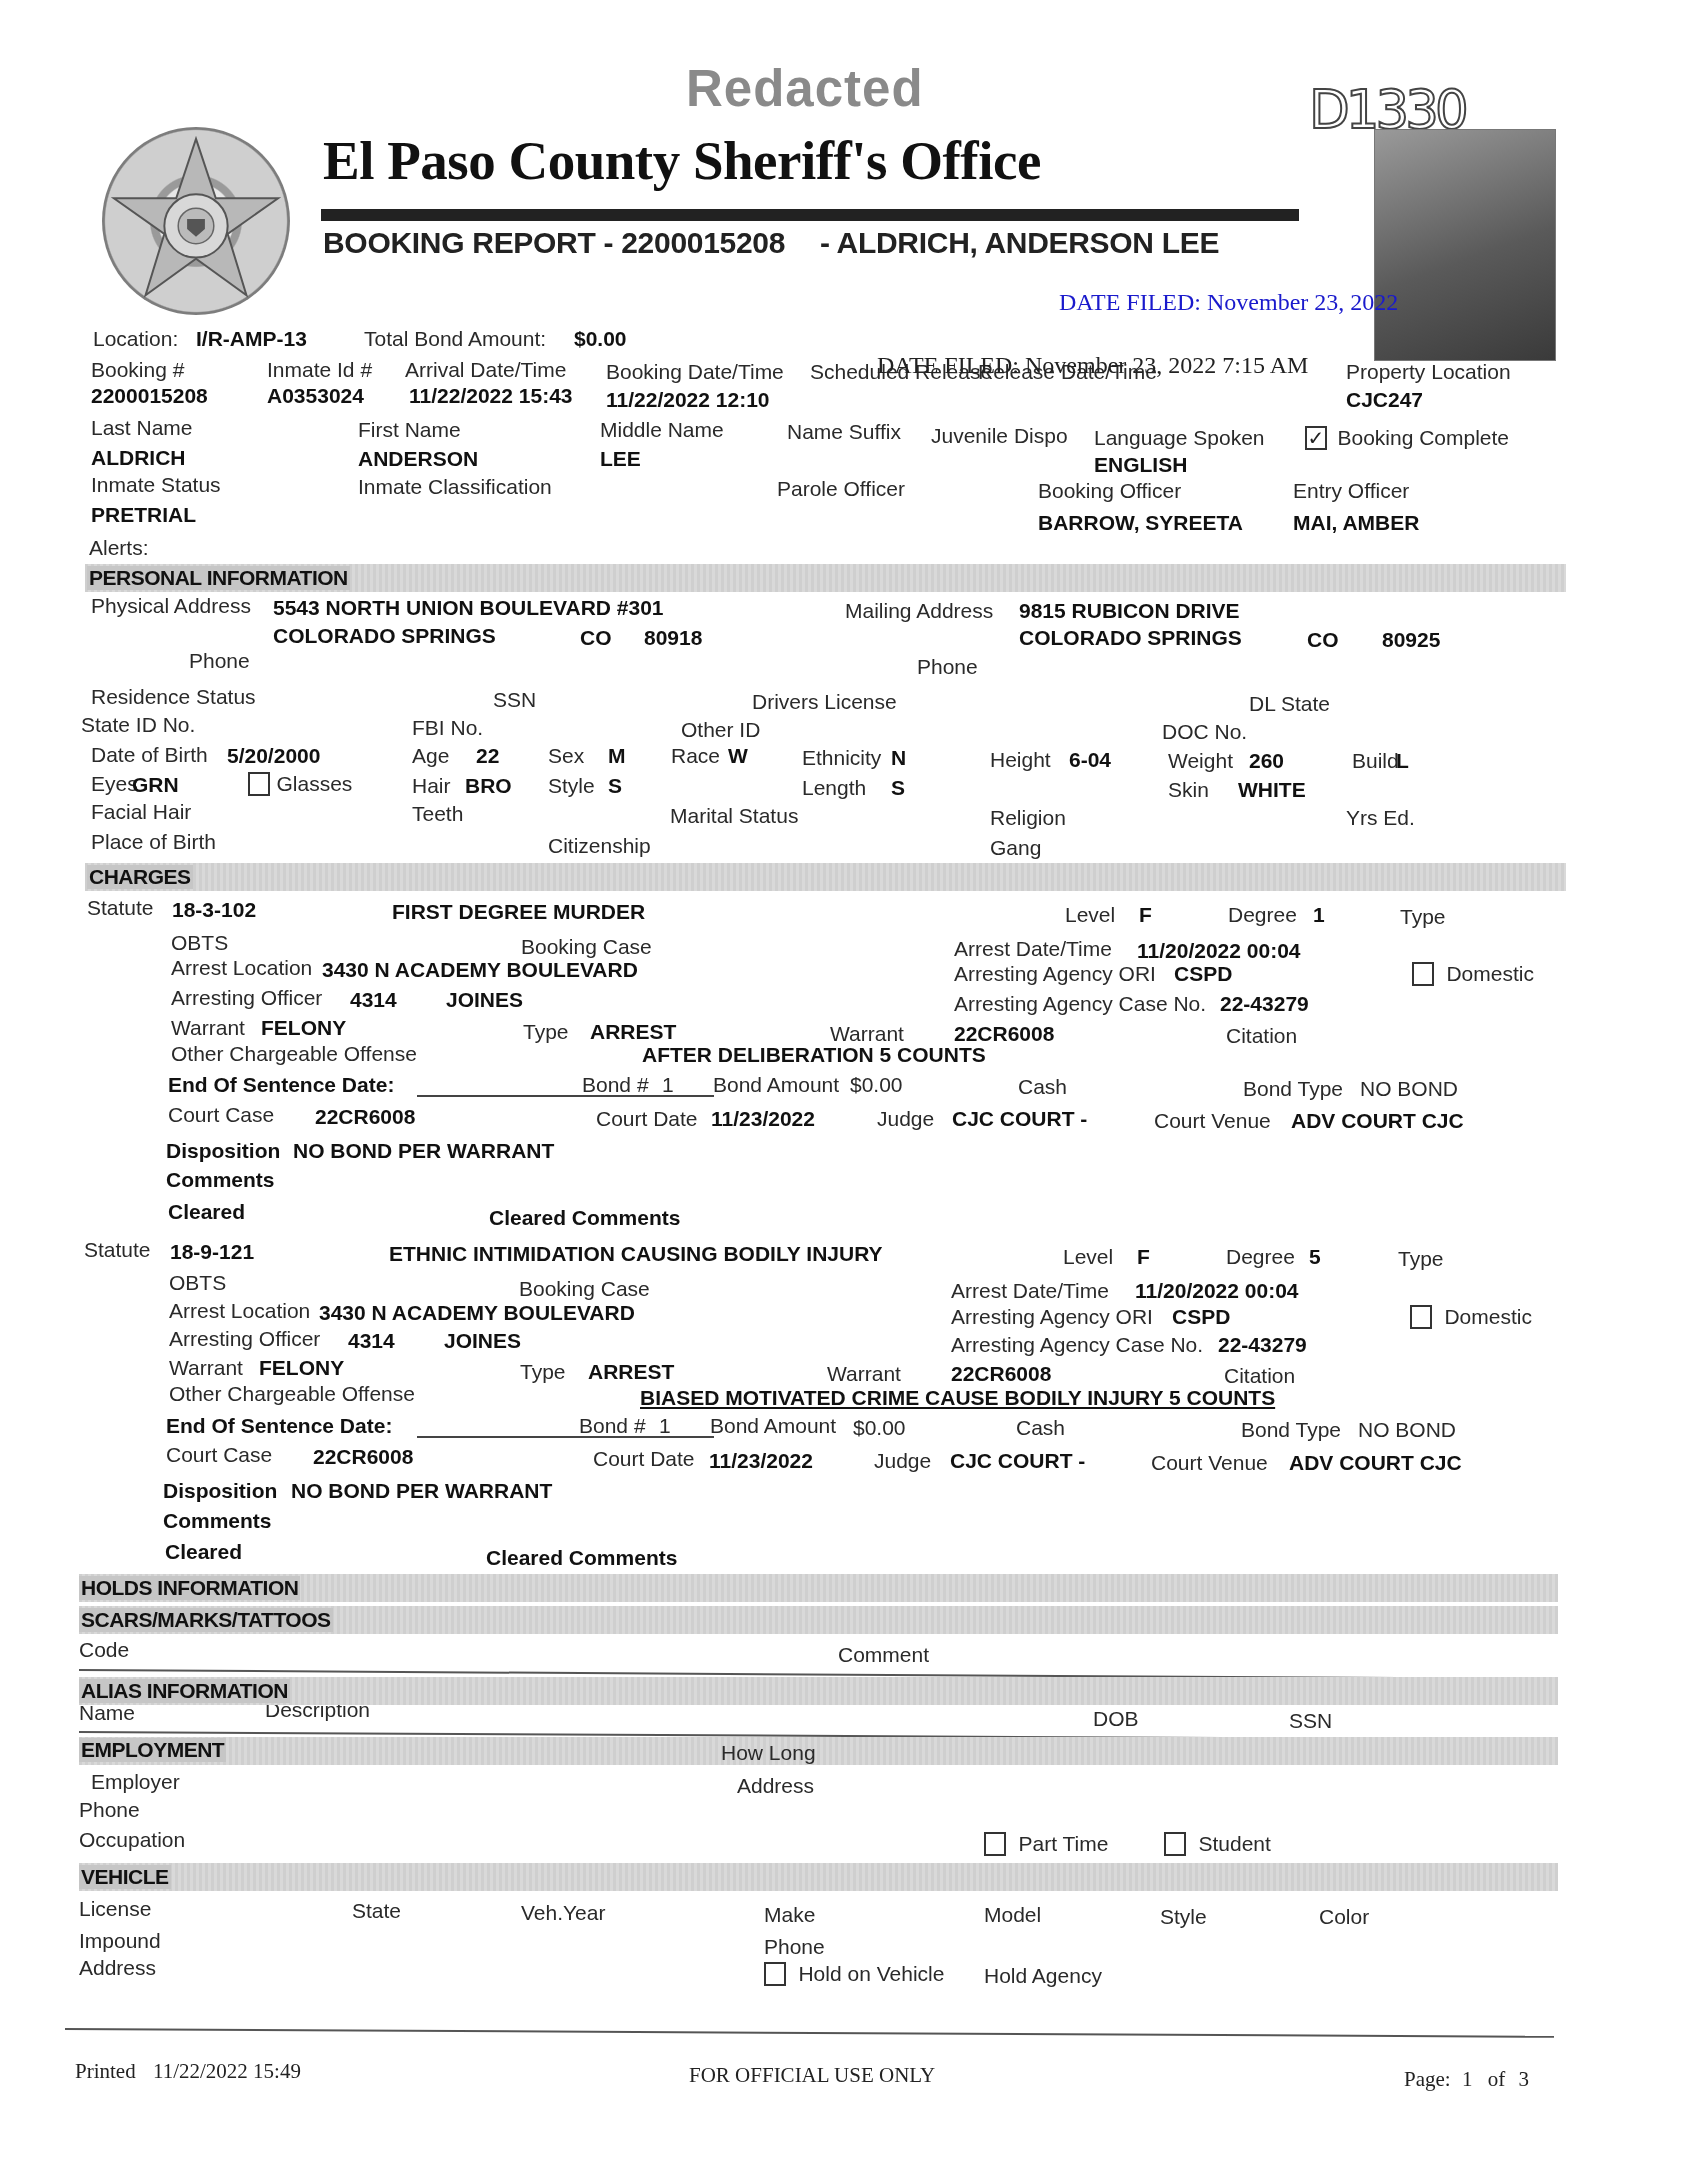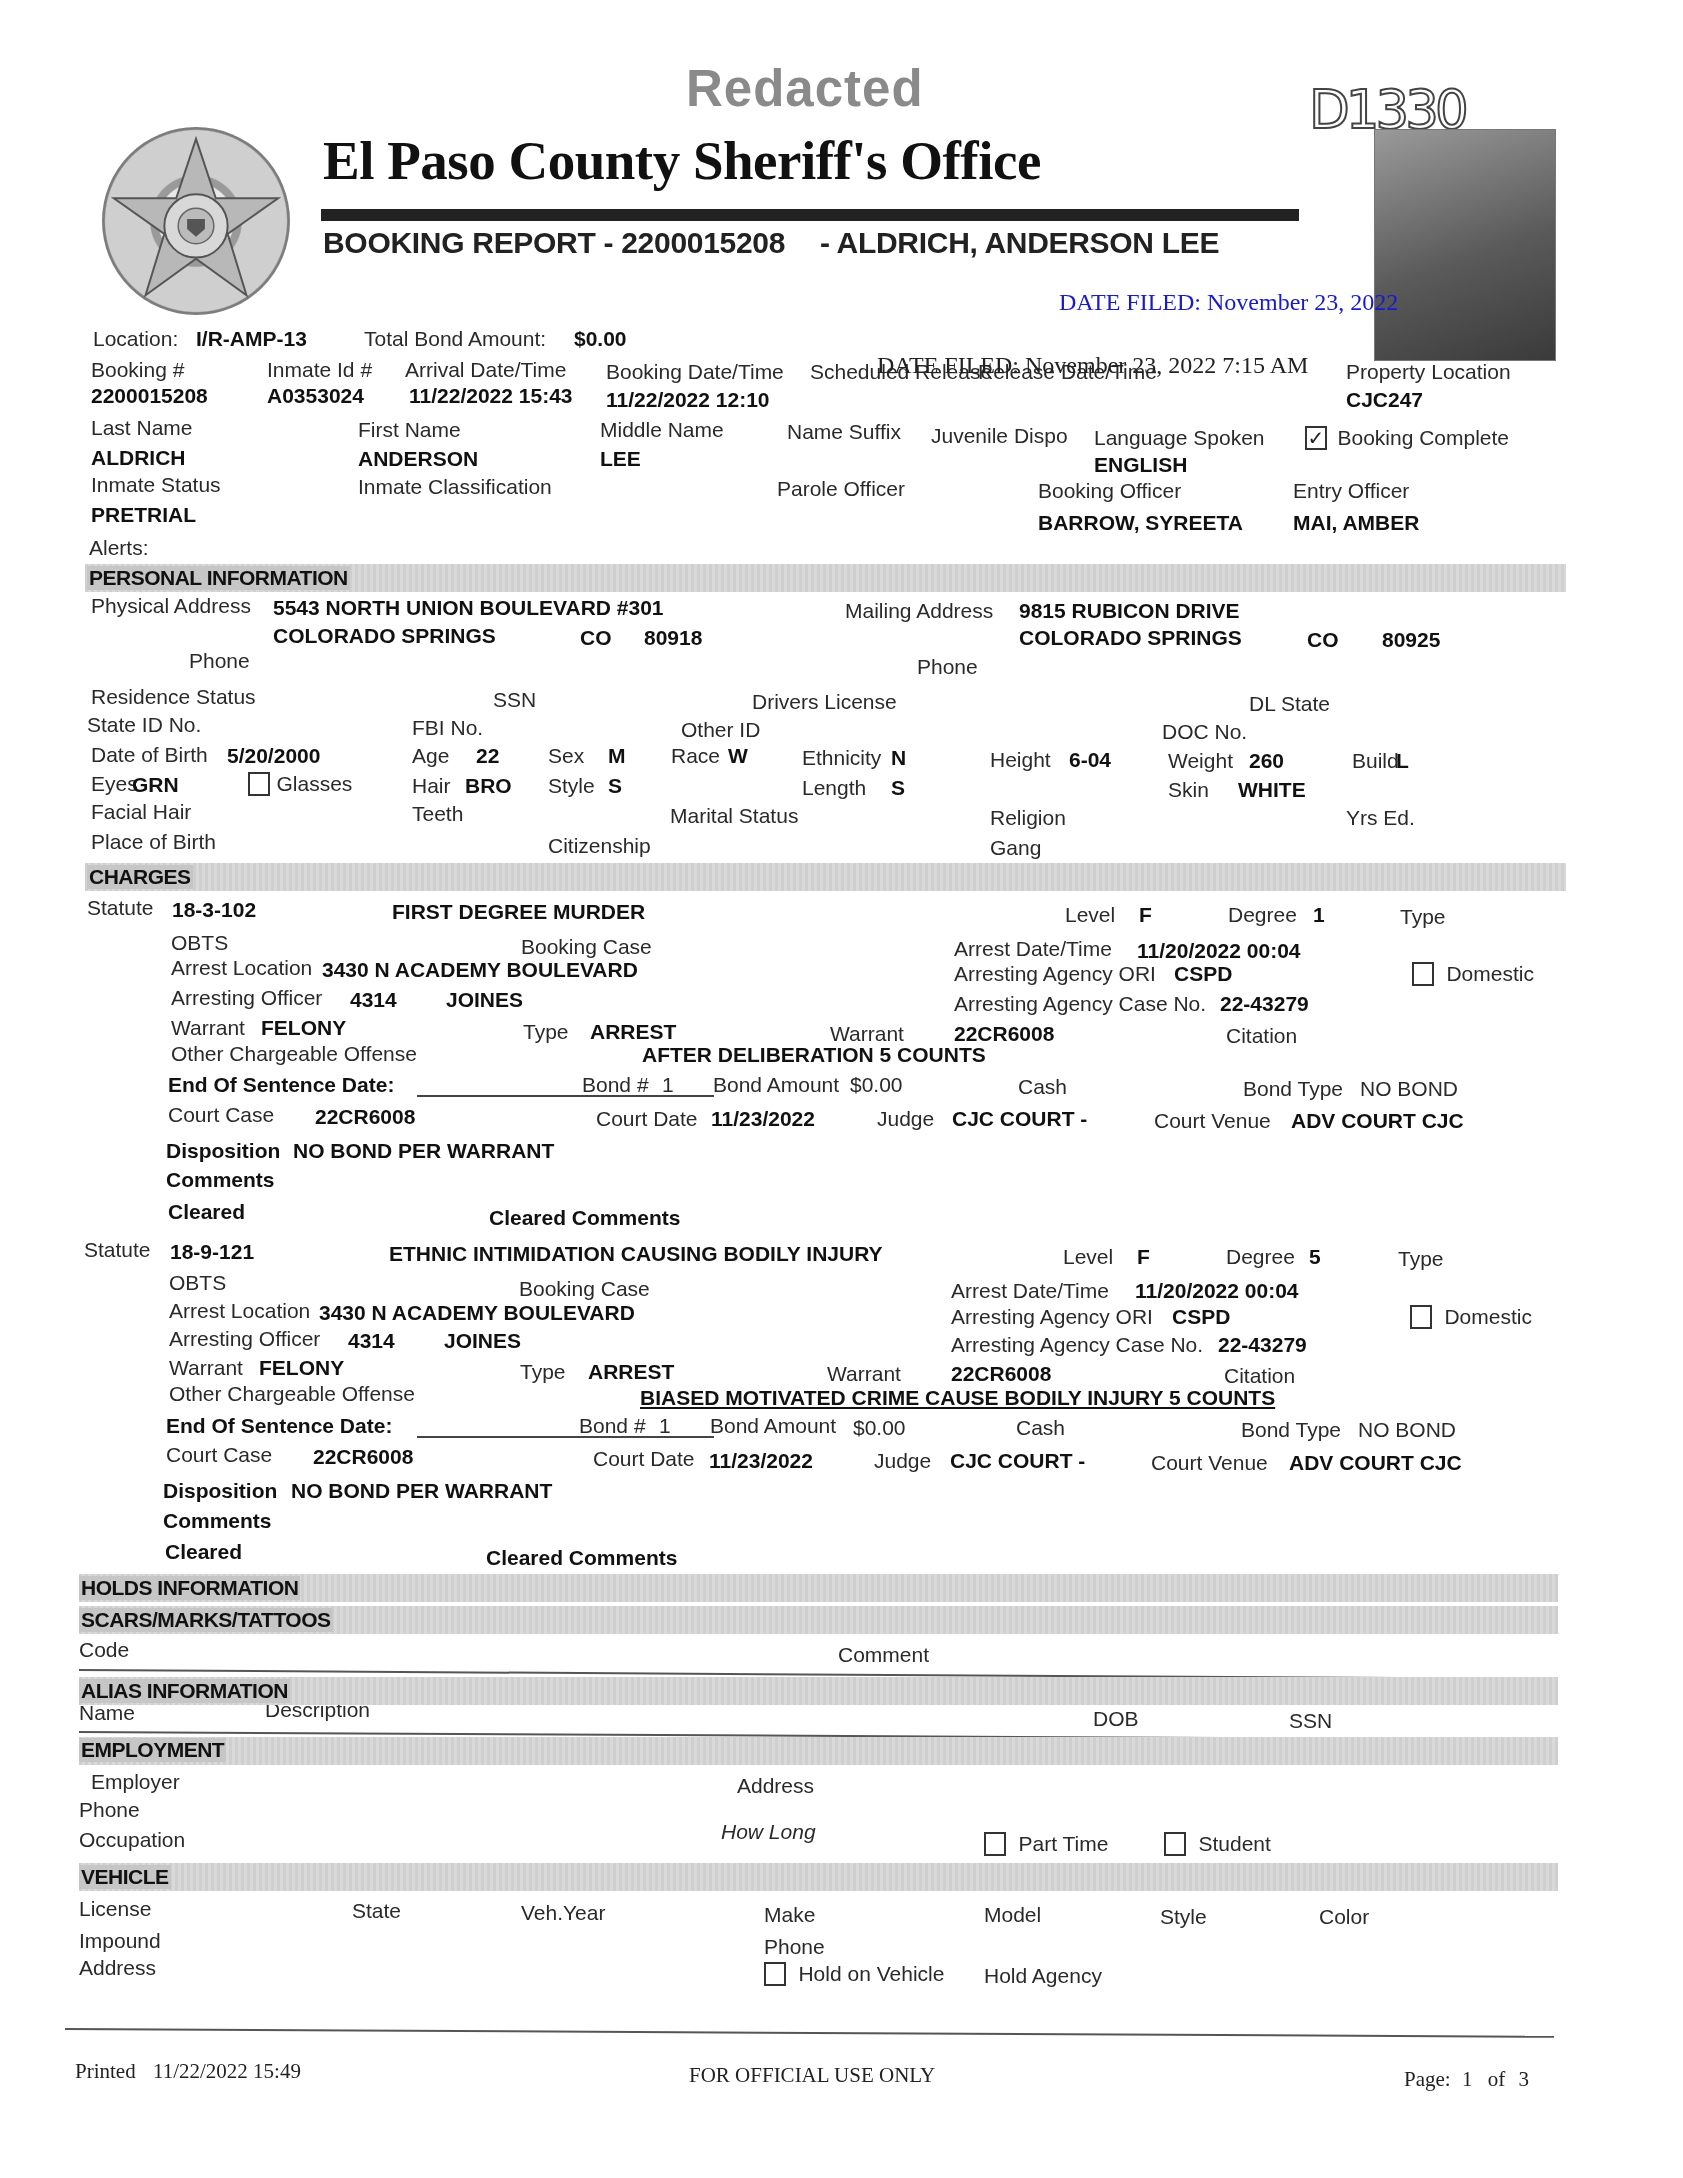--- a/index.html
+++ b/index.html
@@ -113,21 +113,21 @@
 
 <div class="abs val" style="left:1307px;top:628px;">CO</div>
 <div class="abs val" style="left:1382px;top:628px;">80925</div>
 <div class="abs lbl" style="left:917px;top:655px;">Phone</div>
 
 <div class="abs lbl" style="left:91px;top:685px;">Residence Status</div>
 <div class="abs lbl" style="left:493px;top:688px;">SSN</div>
 <div class="abs lbl" style="left:752px;top:690px;">Drivers License</div>
 <div class="abs lbl" style="left:1249px;top:692px;">DL State</div>
 
-<div class="abs lbl" style="left:87px;top:713px;">State ID No.</div>
+<div class="abs lbl" style="left:81px;top:713px;">State ID No.</div>
 <div class="abs lbl" style="left:412px;top:716px;">FBI No.</div>
 <div class="abs lbl" style="left:681px;top:718px;">Other ID</div>
 <div class="abs lbl" style="left:1162px;top:720px;">DOC No.</div>
 
 <div class="abs lbl" style="left:91px;top:743px;">Date of Birth</div>
 <div class="abs val" style="left:227px;top:744px;">5/20/2000</div>
 <div class="abs lbl" style="left:412px;top:744px;">Age</div>
 <div class="abs val" style="left:476px;top:744px;">22</div>
 <div class="abs lbl" style="left:548px;top:744px;">Sex</div>
 <div class="abs val" style="left:608px;top:744px;">M</div>
@@ -320,21 +320,21 @@
 <div class="abs lbl" style="left:1093px;top:1707px;">DOB</div>
 <div class="abs lbl" style="left:1289px;top:1709px;">SSN</div>
 <div class="abs hline" style="left:79px;top:1731px;width:1465px;transform:rotate(0.3deg);transform-origin:left;"></div>
 
 <div class="abs band" style="left:79px;top:1737px;width:1479px;"></div>
 <div class="abs band-title" style="left:79px;top:1738px;">EMPLOYMENT</div>
 <div class="abs lbl" style="left:91px;top:1770px;">Employer</div>
 <div class="abs lbl" style="left:737px;top:1774px;">Address</div>
 <div class="abs lbl" style="left:79px;top:1798px;">Phone</div>
 <div class="abs lbl" style="left:79px;top:1828px;">Occupation</div>
-<div class="abs lbl" style="left:721px;top:1820px;font-style:italic;">How Long</div>
+<div class="abs lbl" style="left:721px;top:1741px;">How Long</div>
 <div class="abs" style="left:984px;top:1832px;">
   <span class="checkbox" style="vertical-align:middle;"></span>
   <span class="lbl" style="vertical-align:middle;margin-left:8px;">Part Time</span>
 </div>
 <div class="abs" style="left:1164px;top:1832px;">
   <span class="checkbox" style="vertical-align:middle;"></span>
   <span class="lbl" style="vertical-align:middle;margin-left:8px;">Student</span>
 </div>
 
 <div class="abs band" style="left:79px;top:1863px;width:1479px;"></div>

